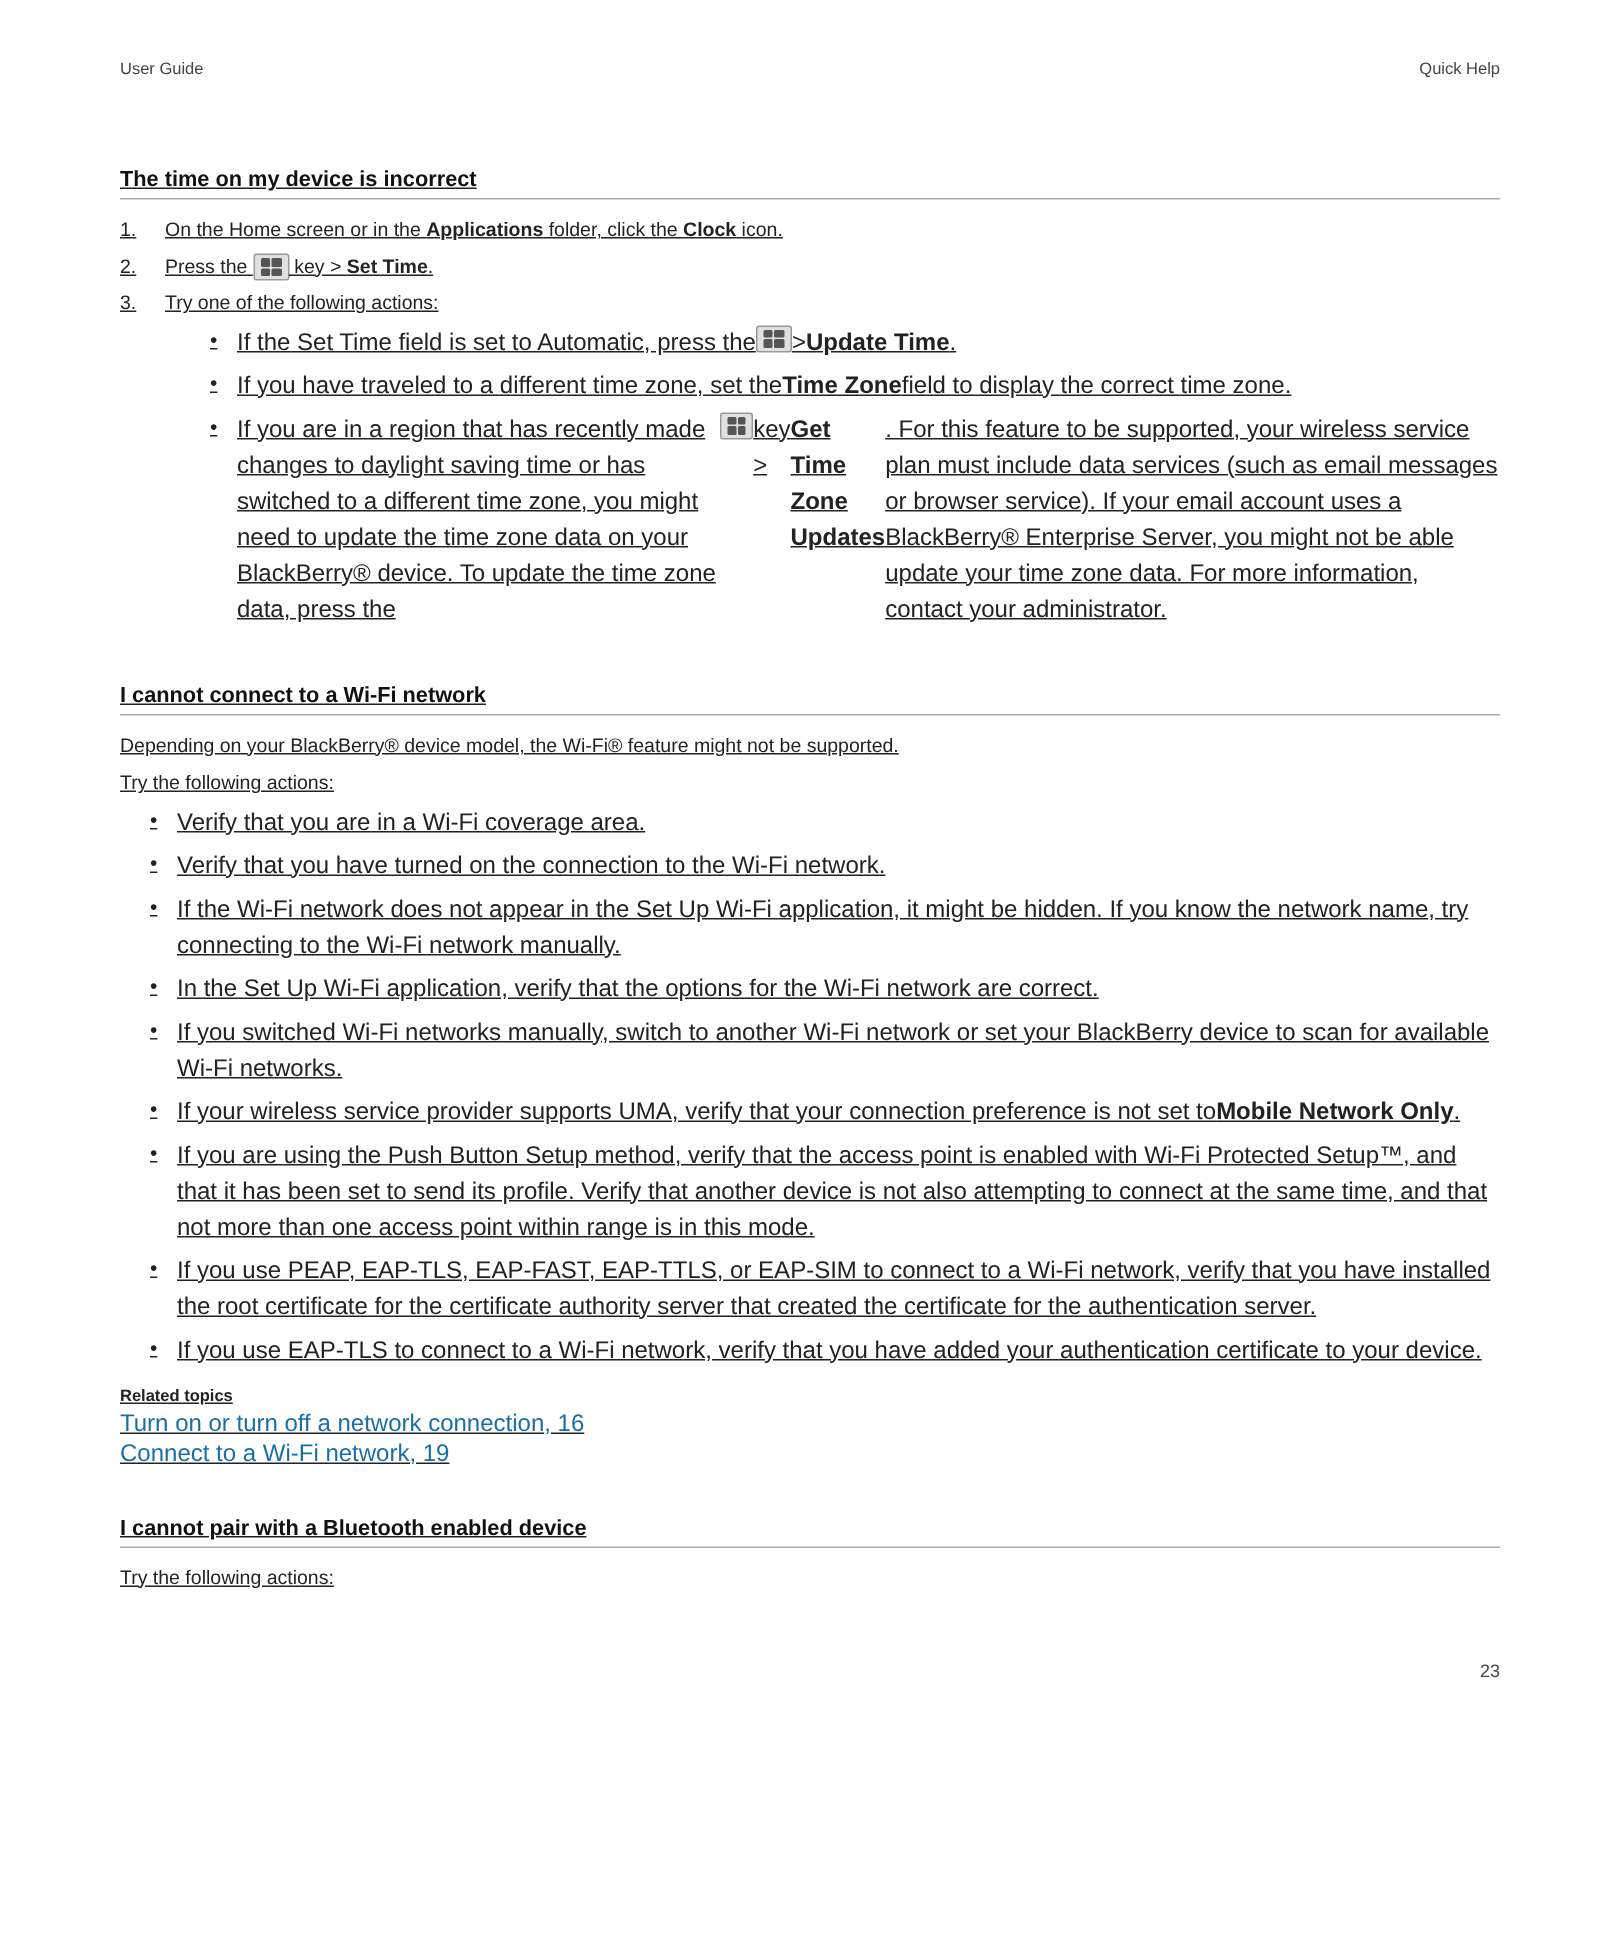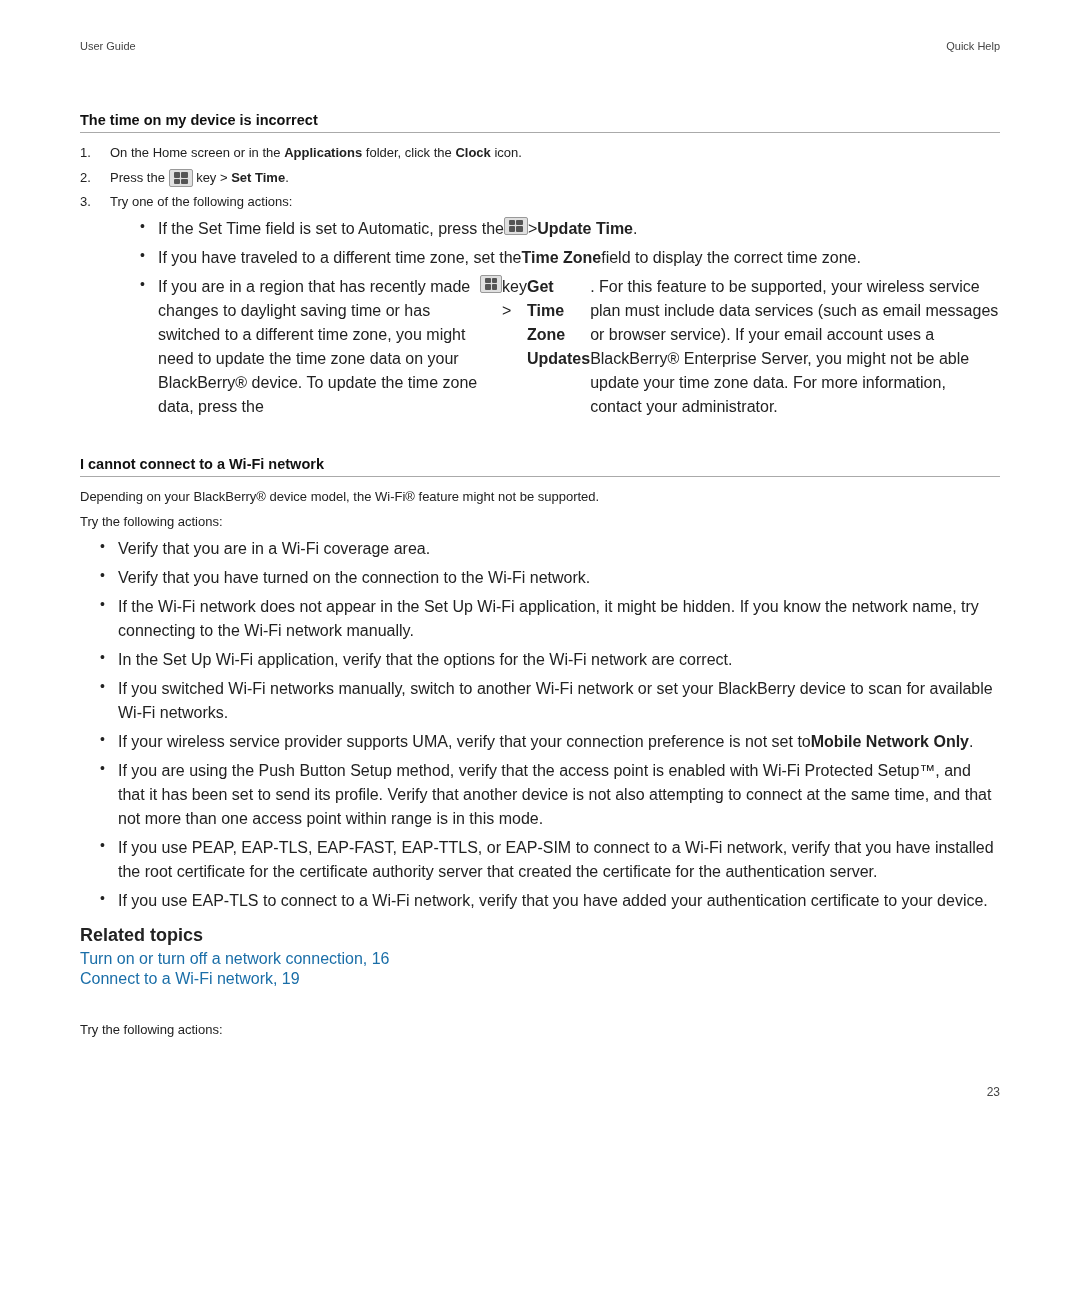--- a/index.html
+++ b/index.html
@@ -35,20 +35,21 @@
       color: #444;
     }
 
     .header-right {
       font-size: 11px;
       color: #444;
     }
 
     .section {
       margin-bottom: 32px;
+      text-decoration: underline;
     }
 
     .section-title {
       font-size: 14.5px;
       font-weight: bold;
       color: #111;
       margin-bottom: 10px;
       border-bottom: 1px solid #aaa;
       padding-bottom: 4px;
     }
@@ -113,21 +114,21 @@
     b {
       font-weight: bold;
     }
 
     .related-topics {
       margin-top: 12px;
     }
 
     .related-topics-title {
       font-weight: bold;
-      font-size: 18px;
+      font-size: 11px;
       margin-bottom: 4px;
     }
 
     .related-link {
       color: #1a6ea8;
       font-size: 16px;
       display: block;
       margin-bottom: 2px;
       cursor: pointer;
       text-decoration: none;
@@ -219,18 +220,19 @@
     </ul>
 
     <div class="related-topics">
       <div class="related-topics-title">Related topics</div>
       <a class="related-link">Turn on or turn off a network connection, 16</a>
       <a class="related-link">Connect to a Wi-Fi network, 19</a>
     </div>
   </div>
 
   <div class="section">
+    <div class="section-title">I cannot pair with a Bluetooth enabled device</div>
     <p style="font-size:13px; line-height:1.5;">Try the following actions:</p>
   </div>
 
   <div class="page-number">23</div>
 
 </div>
 
 </body></html>

